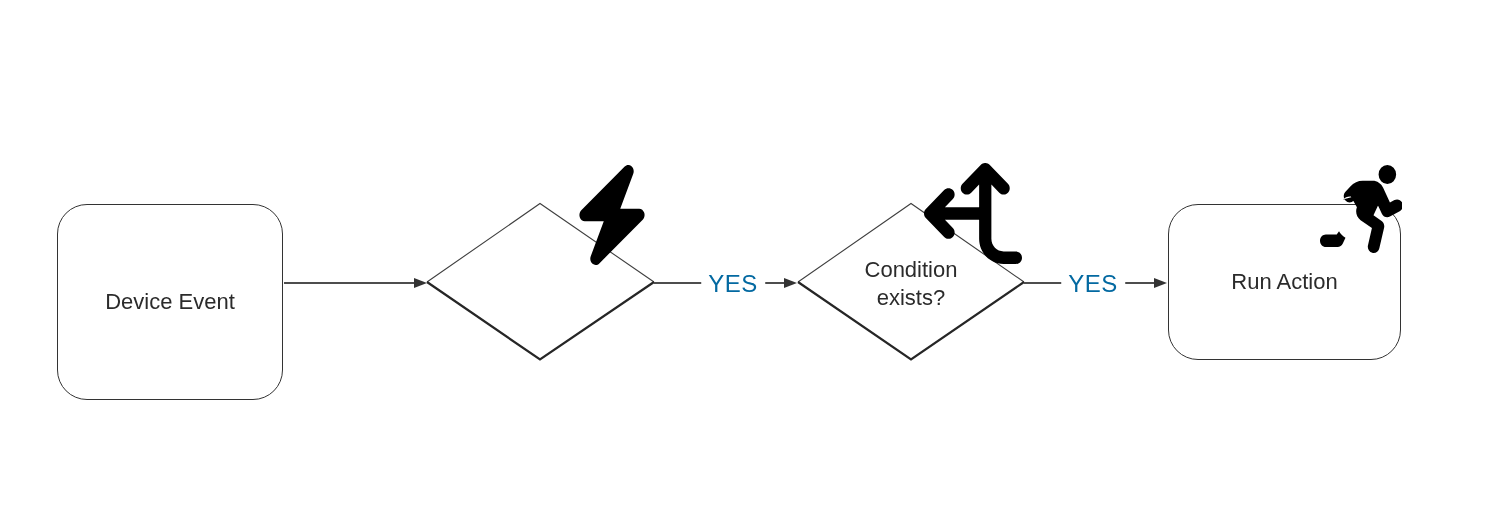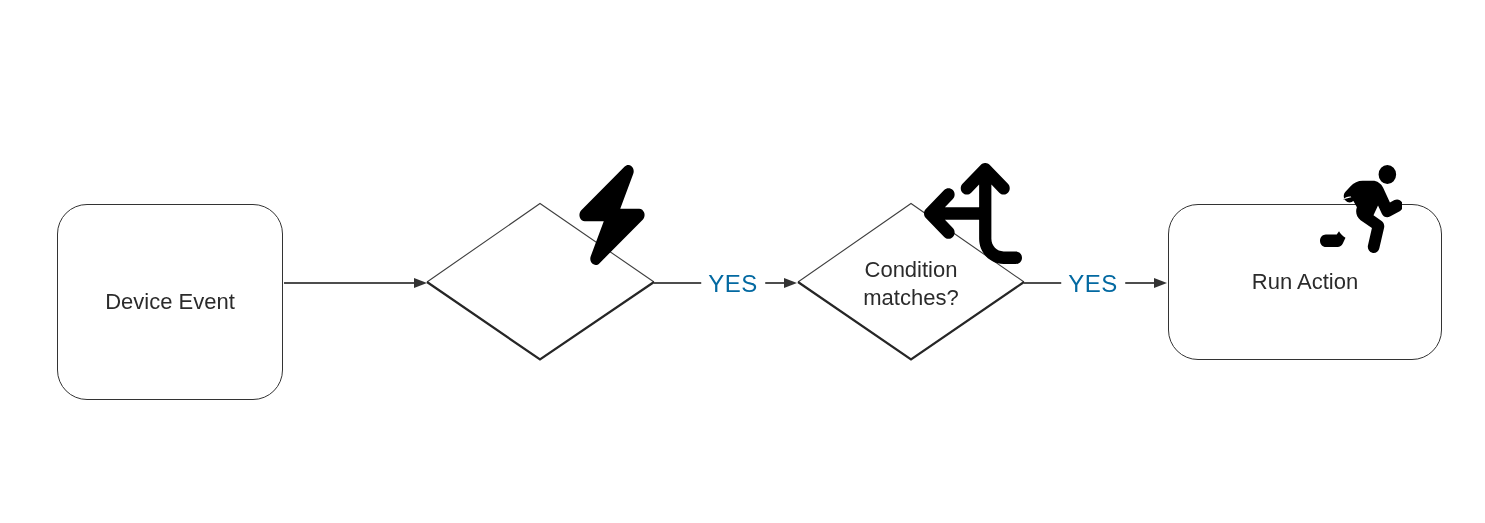--- a/index.html
+++ b/index.html
@@ -26,21 +26,21 @@
     position: absolute;
     box-sizing: border-box;
     border: 1.5px solid #333333;
     border-radius: 30px;
     background: #ffffff;
     display: flex;
     align-items: center;
     justify-content: center;
   }
   .node-rect.box-device { left: 57px; top: 204px; width: 226px; height: 196px; }
-  .node-rect.box-run    { left: 1168px; top: 204px; width: 274px; height: 156px; }
+  .node-rect.box-run    { left: 1168px; top: 204px; width: 233px; height: 156px; }
   .node-label {
     color: #2b2b2b;
     font-size: 22px;
     line-height: 1.25;
     text-align: center;
     white-space: pre-line;
   }
   .diamond-label {
     position: absolute;
     width: 180px;
@@ -98,21 +98,21 @@
 
   <div class="node-rect box-device">
     <div class="node-label">Device Event</div>
   </div>
 
   <div class="node-rect box-run">
     <div class="node-label">Run Action</div>
   </div>
 
   <div class="diamond-label d2">Condition
-matches?</div>
+exists?</div>
 
   <div class="edge-label yes1">YES</div>
   <div class="edge-label yes2">YES</div>
 
   <svg class="icon bolt" viewBox="0 0 448 512" preserveAspectRatio="none">
     <path fill="#000000" d="M349.4 44.6c5.9-13.7 1.5-29.7-10.6-38.5s-28.6-8-39.9 1.8l-256 224c-10 8.8-13.6 22.9-8.9 35.3S50.7 288 64 288l111.5 0L98.6 467.4c-5.9 13.7-1.5 29.7 10.6 38.5s28.6 8 39.9-1.8l256-224c10-8.8 13.6-22.9 8.9-35.3s-16.6-20.7-29.9-20.7l-111.5 0L349.4 44.6z"></path>
   </svg>
 
   <svg class="icon split" viewBox="0 0 512 512" preserveAspectRatio="none">
     <path fill="#000000" d="M246.6 150.6c-12.5 12.5-32.8 12.5-45.3 0s-12.5-32.8 0-45.3l96-96c12.5-12.5 32.8-12.5 45.3 0l96 96c12.5 12.5 12.5 32.8 0 45.3s-32.8 12.5-45.3 0L352 109.3 352 384c0 35.3 28.7 64 64 64l64 0c17.7 0 32 14.3 32 32s-14.3 32-32 32l-64 0c-70.7 0-128-57.3-128-128l0-274.7-41.4 41.3zM9.4 278.6c-12.5-12.5-12.5-32.8 0-45.3l96-96c12.5-12.5 32.8-12.5 45.3 0s12.5 32.8 0 45.3L109.3 224 288 224c17.7 0 32 14.3 32 32s-14.3 32-32 32l-178.7 0 41.4 41.4c12.5 12.5 12.5 32.8 0 45.3s-32.8 12.5-45.3 0l-96-96z"></path>

